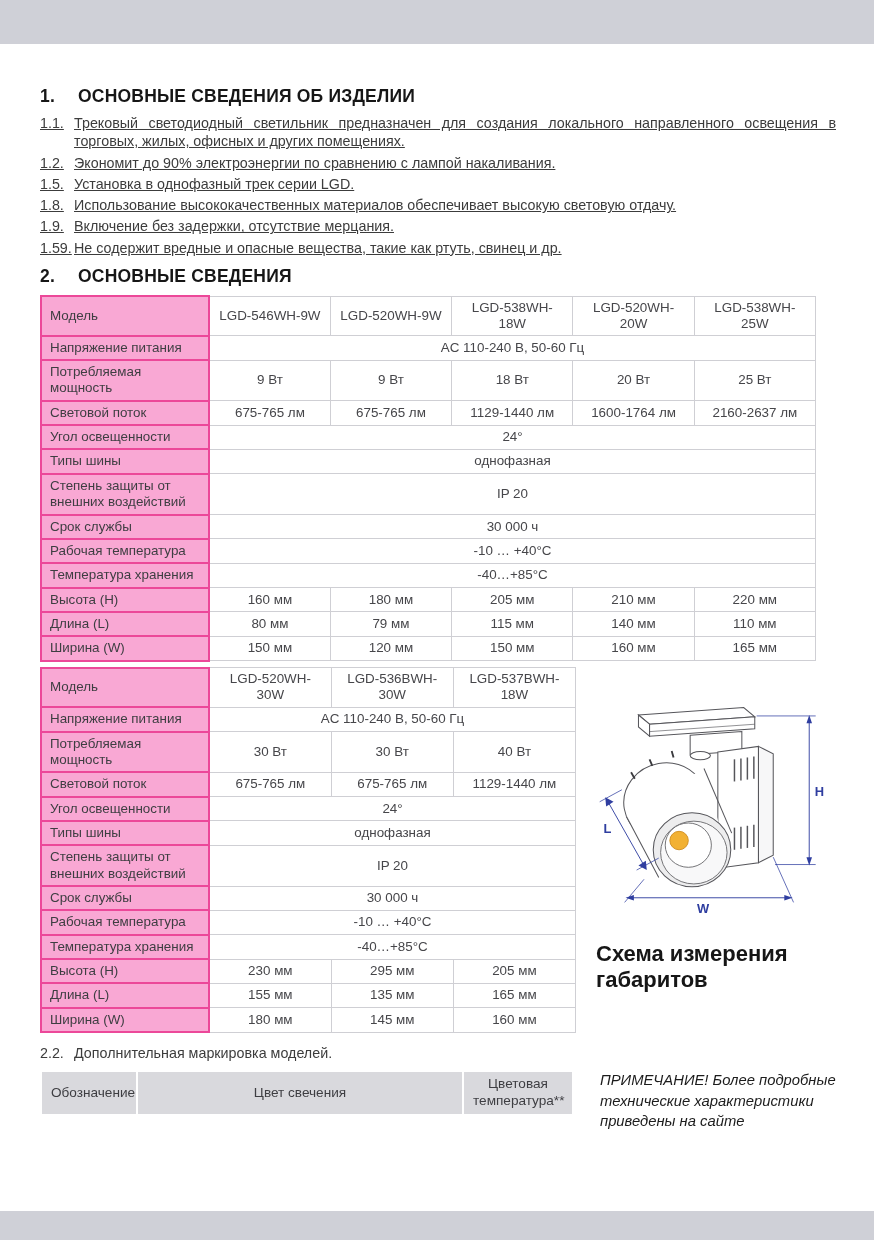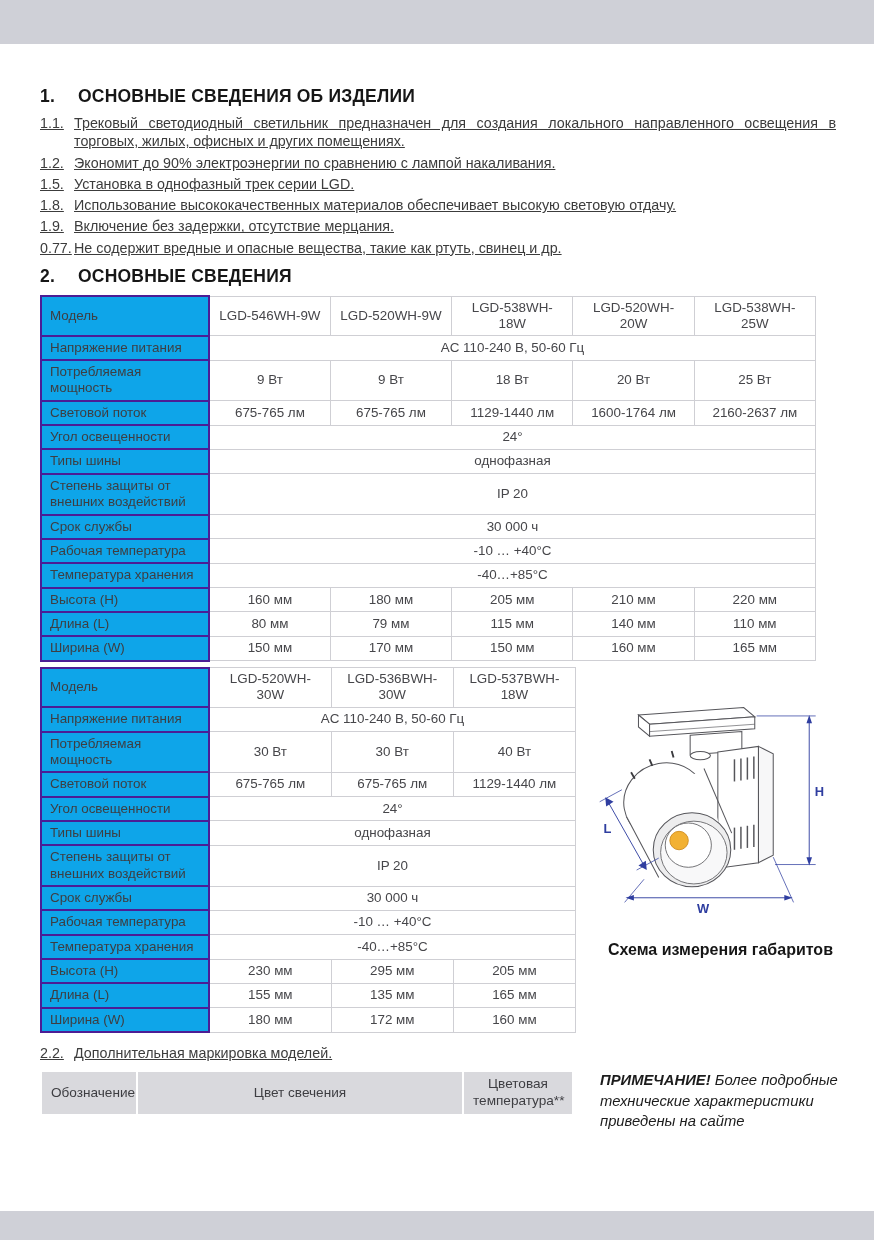--- a/index.html
+++ b/index.html
@@ -13,40 +13,40 @@
   .hrow{display:flex;font-weight:bold;color:#161616;font-size:17.5px;letter-spacing:0.2px;margin:0 0 7px 0;}
   .hrow .hnum{width:38px;flex:none;}
   .h2row{margin-top:9px;margin-bottom:8px;}
 
   .item{display:flex;font-size:14.3px;line-height:1.28;margin:0 0 3px 0;color:#3c3c3c;text-decoration:underline;}
   .item .inum{width:34px;flex:none;}
   .item .itxt{flex:1;text-align:justify;}
 
   table.t{border-collapse:collapse;table-layout:fixed;font-size:13.4px;color:#46464a;}
   table.t td{padding:3px 8px;line-height:1.22;vertical-align:middle;}
-  table.t td.lbl{background:#0ea5e9;border:2px solid #4c1d95;color:#3e3e42;text-align:left;}
+  table.t td.lbl{background:#f9a8d4;border:2px solid #ec4899;color:#3e3e42;text-align:left;}
   table.t td.val{background:#ffffff;border:1px solid #cfcfd4;text-align:center;}
   .t1{width:776px;margin-bottom:5px;}
   .t2{width:538px;}
 
   .row2{display:flex;align-items:flex-start;}
   .rightcol{width:240px;margin-left:20px;flex:none;}
   .diagram-wrap{margin-top:24px;}
-  .diagram-caption{font-weight:bold;color:#161616;font-size:16px;margin-top:6px;margin-left:12px;}
-
-  .sec22{display:flex;font-size:14.3px;margin:12px 0 9px 0;color:#3c3c3c;text-decoration:underline;}
+  .diagram-caption{font-weight:bold;color:#161616;font-size:22px;margin-top:6px;}
+
+  .sec22{display:flex;font-size:14.3px;margin:12px 0 9px 0;color:#3c3c3c;}
   .sec22 .inum{width:34px;flex:none;}
 
   .row3{display:flex;align-items:flex-start;}
   table.ct{border-collapse:collapse;table-layout:fixed;font-size:13.6px;color:#46464a;width:532px;}
   table.ct td,table.ct th{padding:4px 9px;line-height:1.25;vertical-align:middle;font-weight:normal;}
   table.ct th{background:#d9d9dd;border:2px solid #ffffff;color:#3e3e42;text-align:center;}
 
   .notecol{width:246px;margin-left:26px;flex:none;font-style:italic;color:#1c1c1c;font-size:14.8px;line-height:1.4;}
-  .note-title{font-weight:bold;text-align:center;}
+  .note-title{font-weight:normal;text-align:center;}
 </style>
 </head>
 <body>
 
 <div class="page">
   <div class="band band-top"></div>
   <div class="band band-bottom"></div>
 
   <div class="content">
 
@@ -70,21 +70,21 @@
         </div>
       <div class="item">
           <span class="inum">1.8.</span>
           <span class="itxt">Использование высококачественных материалов обеспечивает высокую световую отдачу.</span>
         </div>
       <div class="item">
           <span class="inum">1.9.</span>
           <span class="itxt">Включение без задержки, отсутствие мерцания.</span>
         </div>
       <div class="item">
-          <span class="inum">0.77.</span>
+          <span class="inum">1.59.</span>
           <span class="itxt">Не содержит вредные и опасные вещества, такие как ртуть, свинец и др.</span>
         </div>
     </div>
 
     <div class="hrow h2row">
       <span class="hnum">2.</span>
       <span>ОСНОВНЫЕ СВЕДЕНИЯ</span>
     </div>
 
     <table class="t t1">
@@ -161,21 +161,21 @@
             <td class="lbl">Длина (L)</td>
             <td class="val">80 мм</td>
             <td class="val">79 мм</td>
             <td class="val">115 мм</td>
             <td class="val">140 мм</td>
             <td class="val">110 мм</td>
           </tr>
         <tr>
             <td class="lbl">Ширина (W)</td>
             <td class="val">150 мм</td>
-            <td class="val">170 мм</td>
+            <td class="val">120 мм</td>
             <td class="val">150 мм</td>
             <td class="val">160 мм</td>
             <td class="val">165 мм</td>
           </tr>
       </tbody>
     </table>
 
     <div class="row2">
       <table class="t t2">
         <colgroup>
@@ -239,21 +239,21 @@
             </tr>
           <tr>
               <td class="lbl">Длина (L)</td>
               <td class="val">155 мм</td>
               <td class="val">135 мм</td>
               <td class="val">165 мм</td>
             </tr>
           <tr>
               <td class="lbl">Ширина (W)</td>
               <td class="val">180 мм</td>
-              <td class="val">172 мм</td>
+              <td class="val">145 мм</td>
               <td class="val">160 мм</td>
             </tr>
         </tbody>
       </table>
 
       <div class="rightcol">
         <div class="diagram-wrap">
           <svg width="240" height="240" viewBox="0 0 260 244">
 
             <g stroke="#55555a" stroke-width="1.1" fill="#ffffff">

